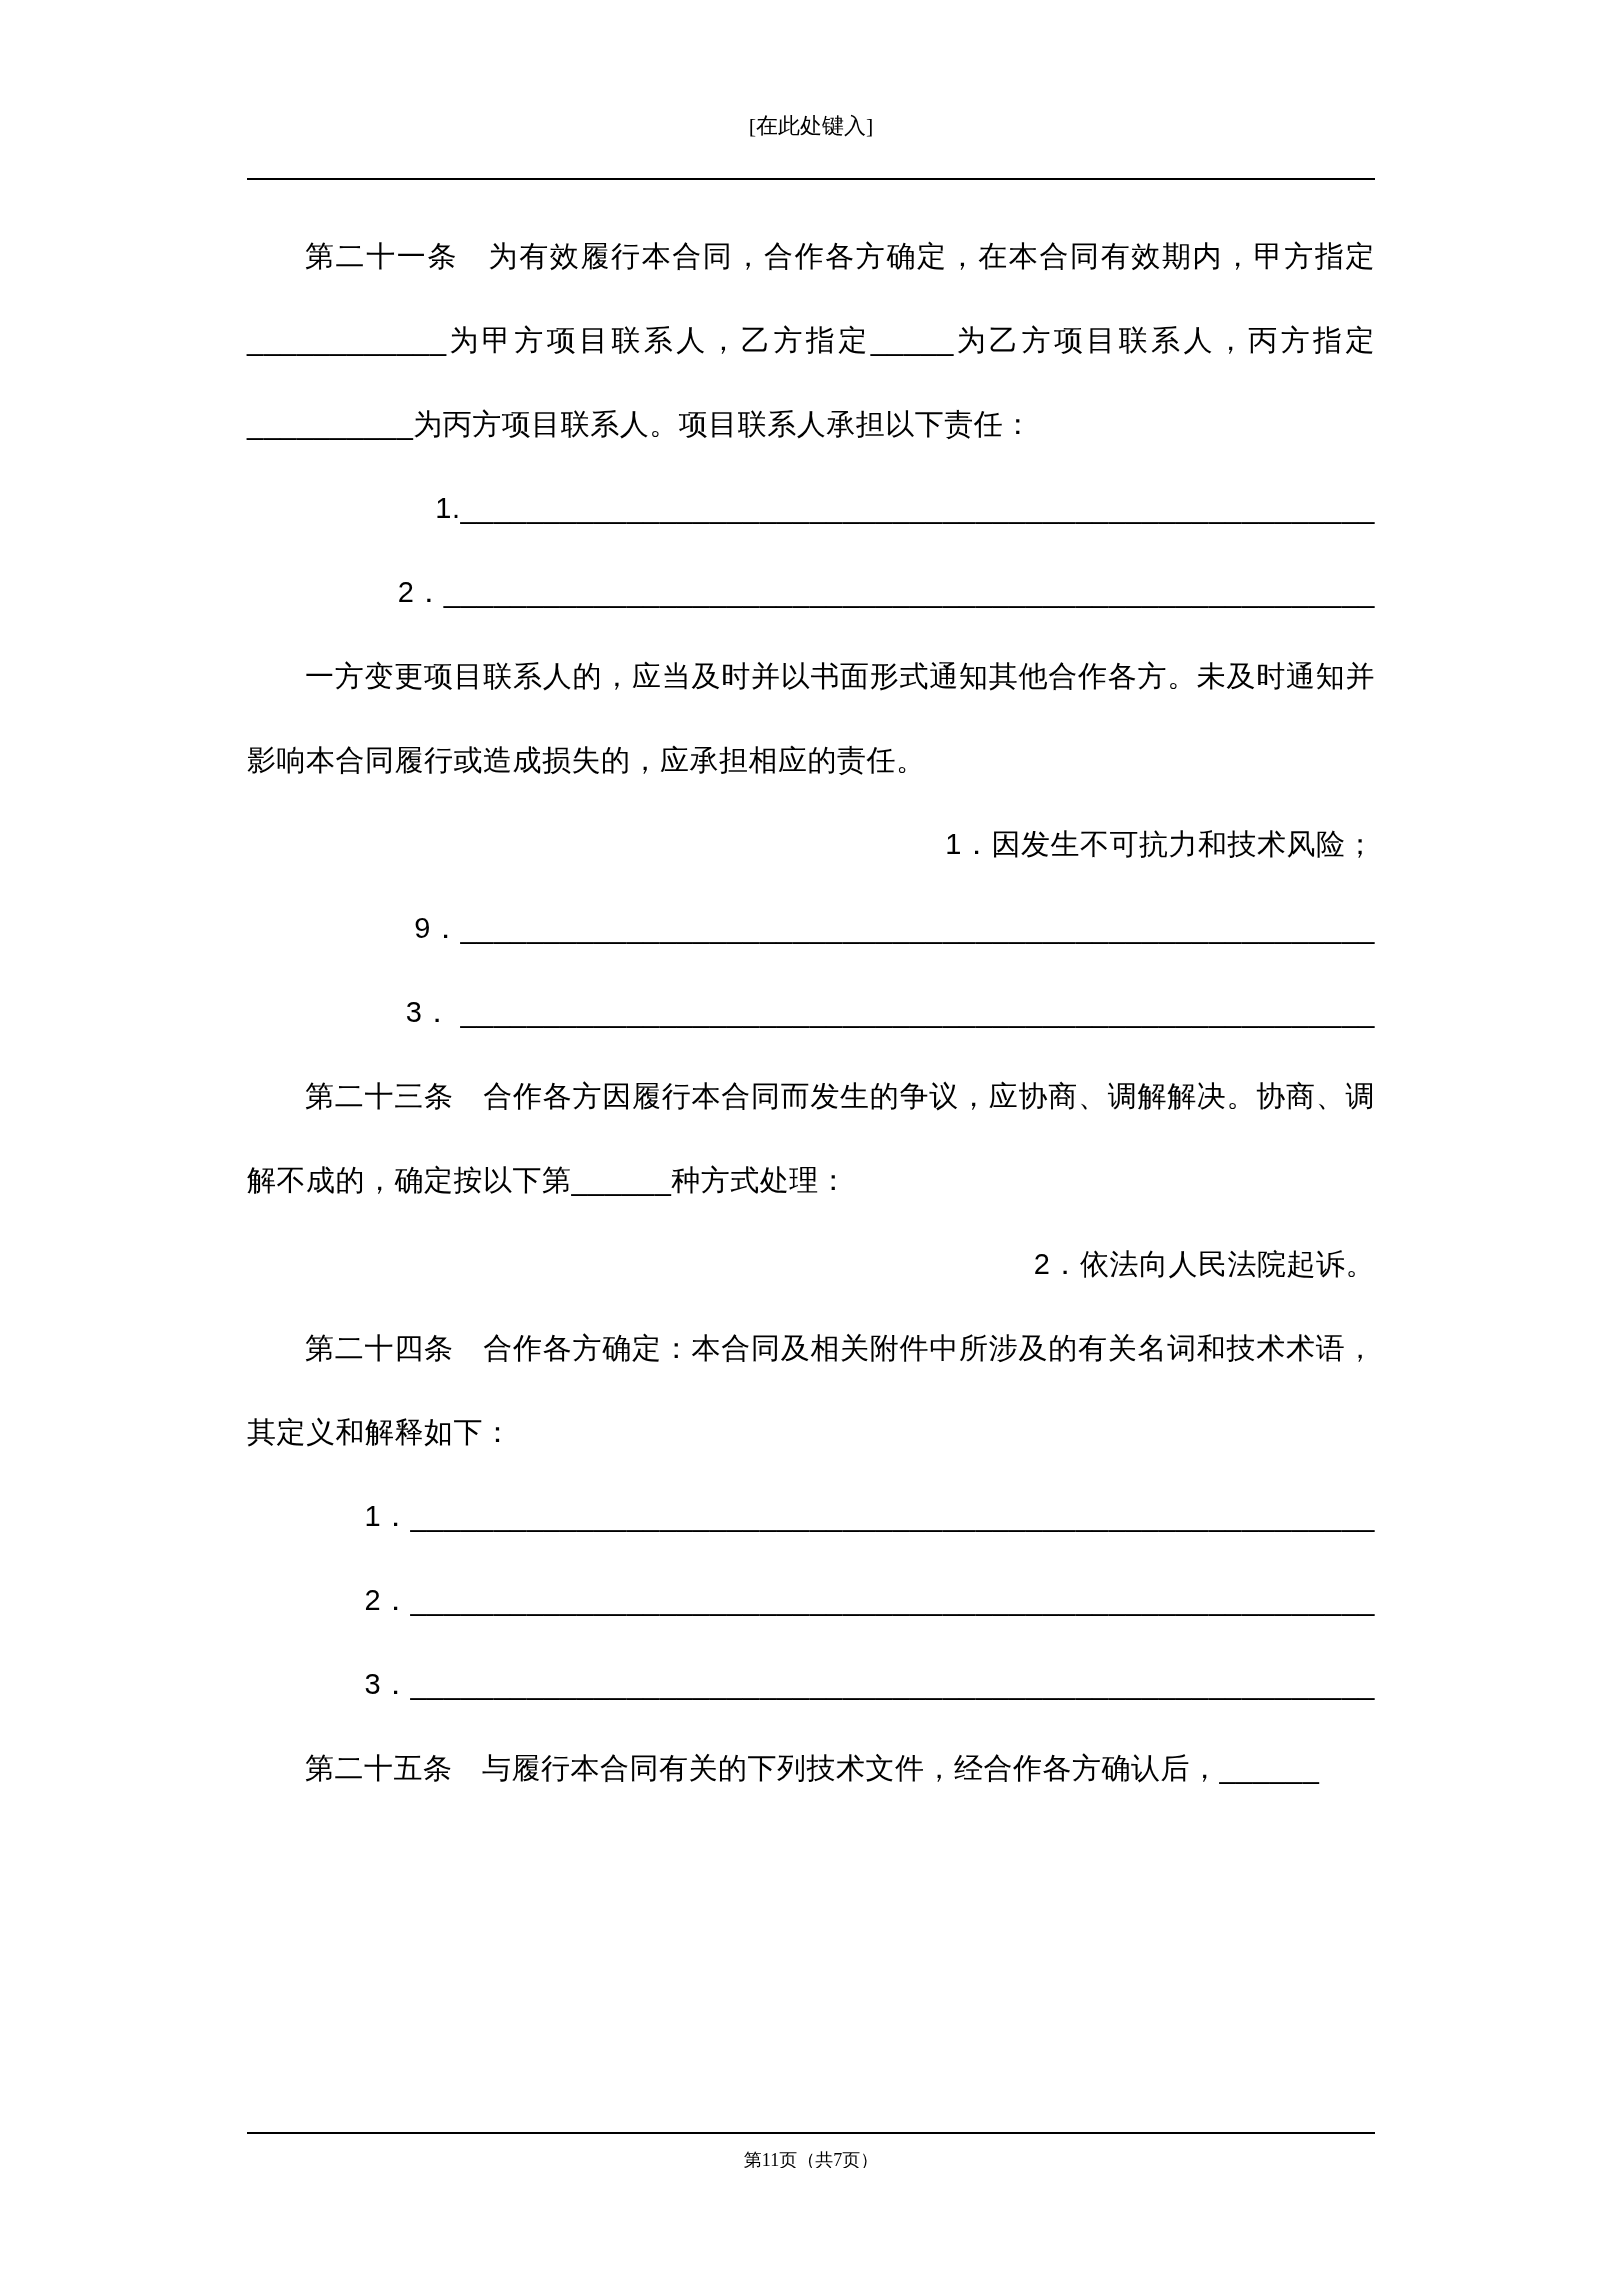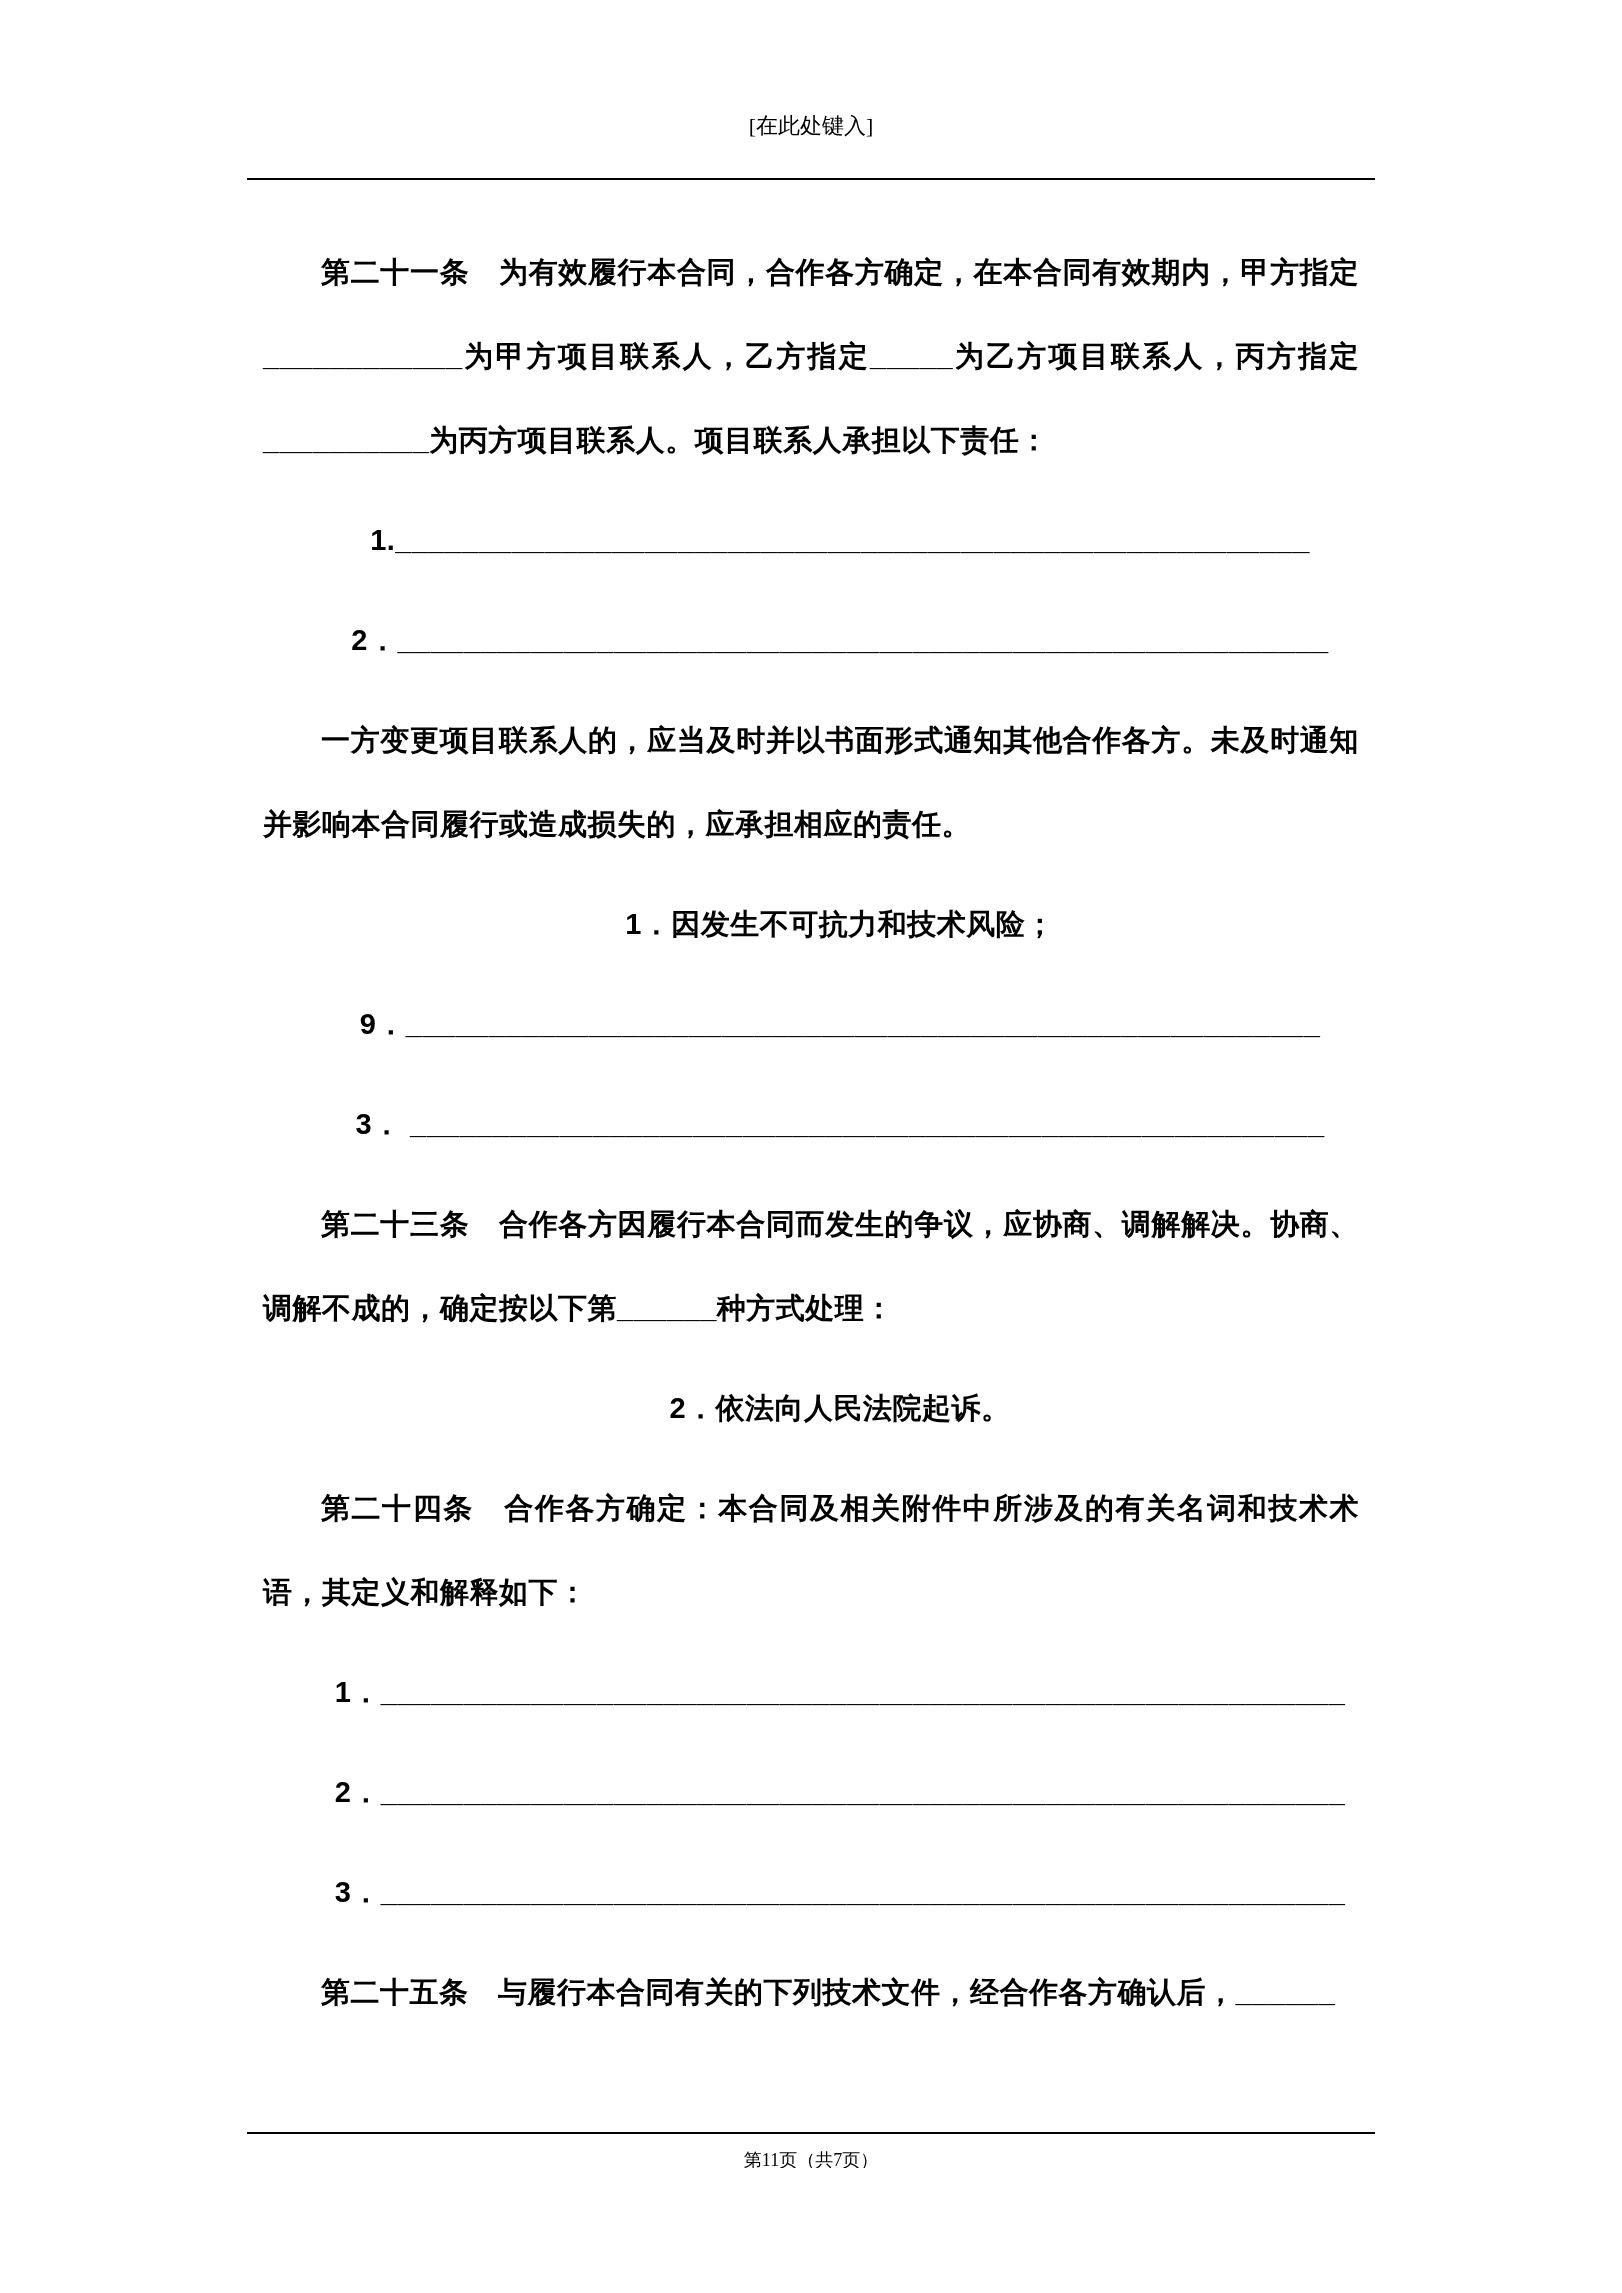--- a/index.html
+++ b/index.html
@@ -38,29 +38,28 @@
   .doc-body {
     position: absolute;
     top: 214px;
     left: 247px;
     width: 1128px;
     font-size: 29px;
     line-height: 84px;
     letter-spacing: 0.5px;
   }
   .doc-body p {
-    margin: 16px;
+    margin: 0;
     text-indent: 2em;
-    font-weight: bold;
   }
   .doc-body p.para {
     text-align: justify;
   }
   .doc-body p.item {
-    text-align: center;
+    text-align: right;
     white-space: nowrap;
     overflow: hidden;
   }
   .footer-text {
     position: absolute;
     top: 2147px;
     left: 247px;
     width: 1128px;
     text-align: center;
     font-family: "Liberation Serif", serif;

